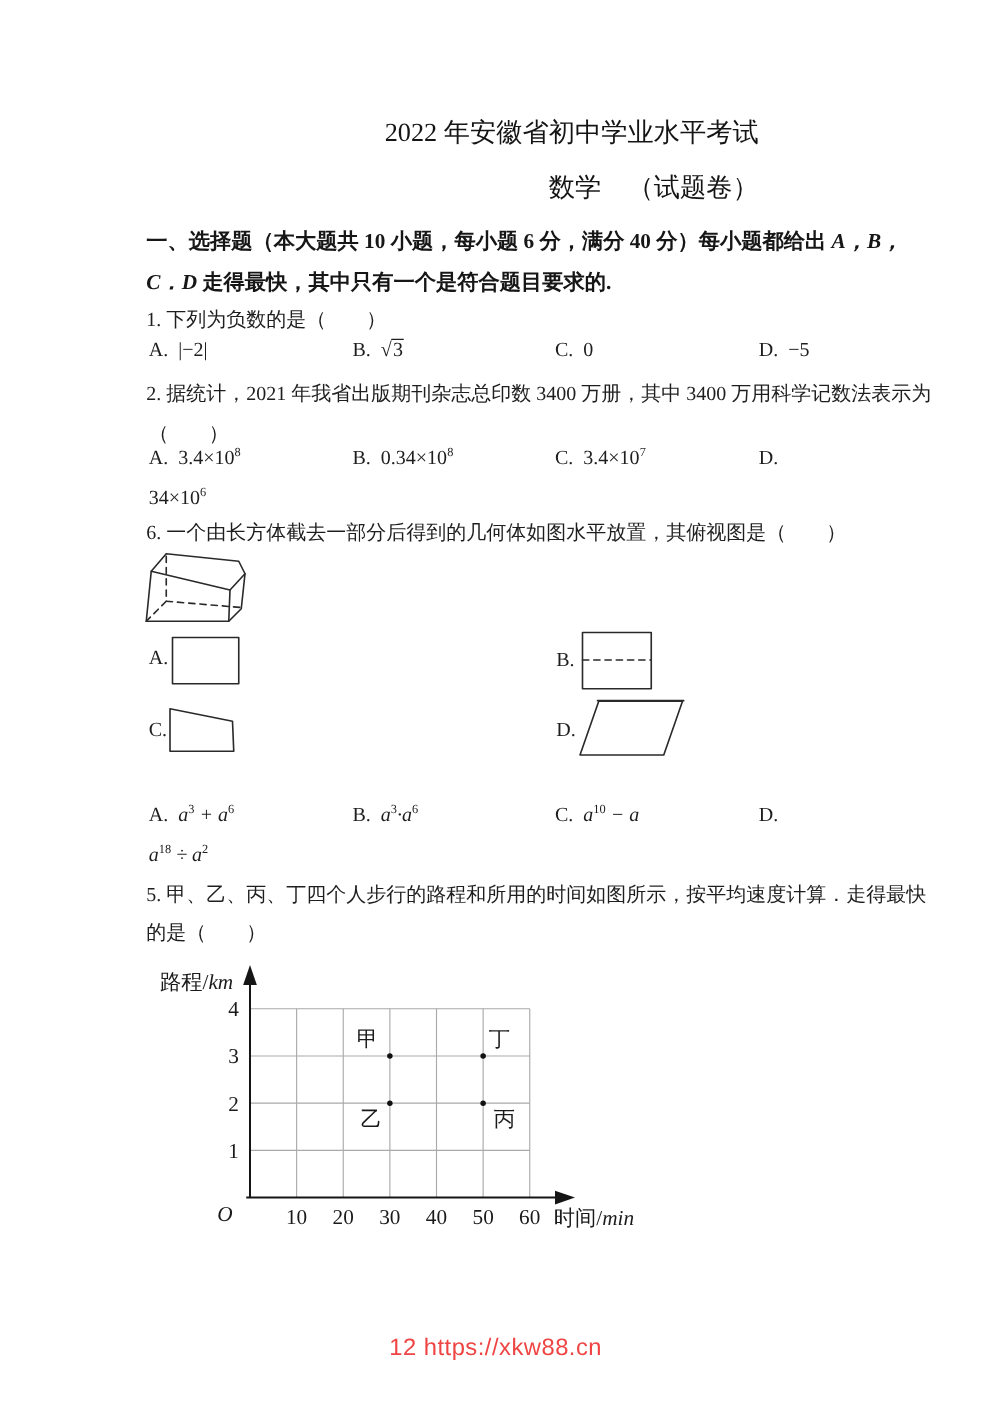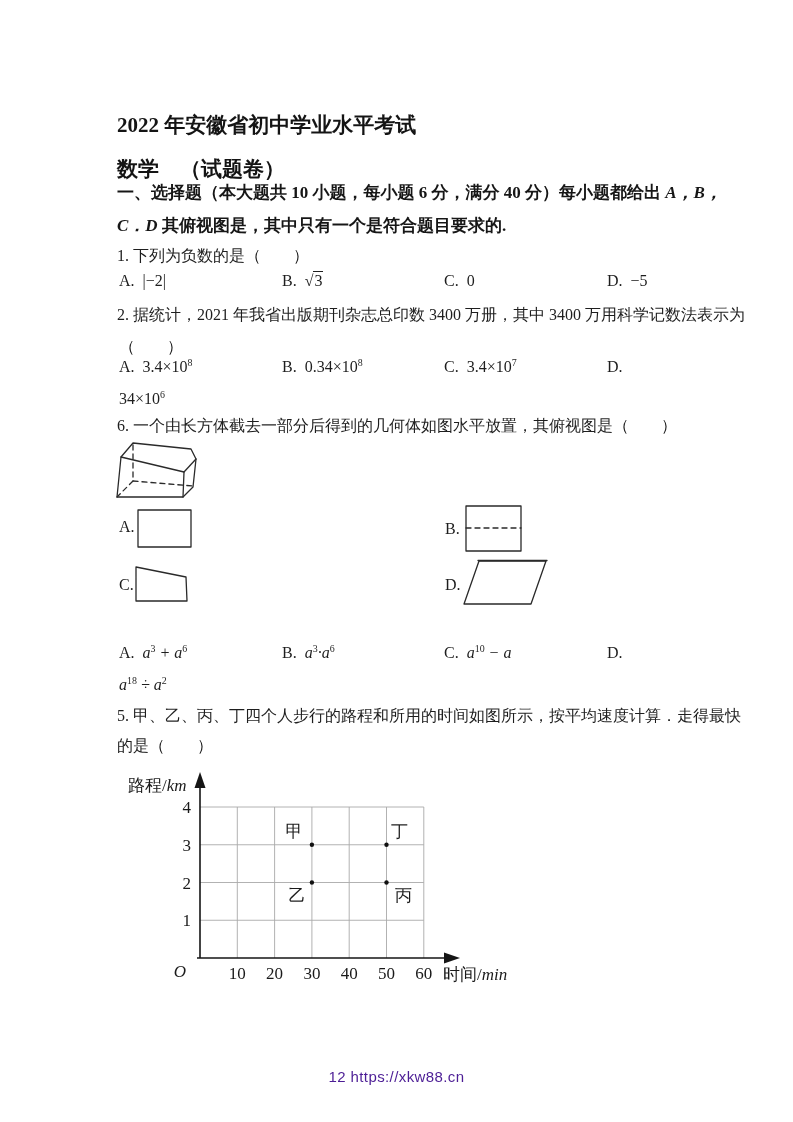--- a/index.html
+++ b/index.html
@@ -3,22 +3,22 @@
 <meta charset="utf-8">
 <style>
   html,body{margin:0;padding:0;}
   body{
     width:793px;height:1122px;background:#ffffff;
     font-family:"Liberation Serif","DejaVu Serif",serif;
     color:#1e1e1e;
   }
   .page{position:relative;width:793px;height:1122px;background:#fff;overflow:hidden;}
   .center-title{
-    position:absolute;left:117px;width:490px;text-align:left;
-    font-weight:bold;font-size:21px;white-space:nowrap;color:#141414;margin-top:19px;
+    position:absolute;left:117px;width:490px;text-align:right;
+    font-weight:normal;font-size:21px;white-space:nowrap;color:#141414;
   }
   .line{position:absolute;white-space:nowrap;font-size:16px;}
   .bold{font-weight:bold;font-size:17px;color:#161616;}
   .optrow{position:absolute;left:0;width:699px;height:26px;}
   .opt{position:absolute;top:0;font-size:16px;white-space:nowrap;}
   .c1{left:119px}.c2{left:282px}.c3{left:444px}.c4{left:607px}
   .okey{margin-right:8px;}
   .math{font-style:italic;}
   .math sup{font-style:normal;}
   sup{font-size:0.62em;line-height:0;vertical-align:super;}
@@ -35,33 +35,33 @@
   .axis{stroke:#151515;stroke-width:1.6;}
   .axisfill{fill:#151515;stroke:none;}
   .tick{font-size:17px;fill:#1a1a1a;}
   .italic{font-style:italic;}
   .axlabel{font-size:17px;fill:#1a1a1a;}
   .pt{fill:#111;stroke:none;}
   .ptlabel{font-size:17px;fill:#1a1a1a;}
   .footer{
     position:absolute;top:1068px;left:0;width:793px;text-align:center;
     font-family:"Liberation Sans","DejaVu Sans",sans-serif;
-    font-size:15px;color:#4c1d95;letter-spacing:0.4px;
+    font-size:19px;color:#ef4444;letter-spacing:0.4px;
   }
 </style>
 </head>
 <body>
 
 <div class="page">
 
   <div class="center-title" style="top:92px">2022 年安徽省初中学业水平考试</div>
   <div class="center-title" style="top:136px">数学　（试题卷）</div>
 
   <div class="line bold" style="top:181px;left:117px"><span>一、选择题（本大题共 10 小题，每小题 6 分，满分 40 分）每小题都给出 </span><span class="math">A，B，</span></div>
-  <div class="line bold" style="top:214px;left:117px"><span class="math">C．D</span><span> 其俯视图是，其中只有一个是符合题目要求的.</span></div>
+  <div class="line bold" style="top:214px;left:117px"><span class="math">C．D</span><span> 走得最快，其中只有一个是符合题目要求的.</span></div>
 
   <div class="line" style="top:246px;left:117px">1. 下列为负数的是（　　）</div>
   <div class="optrow" style="top:272px">
     <span class="opt c1"><span class="okey">A.</span><span>|−2|</span></span>
     <span class="opt c2"><span class="okey">B.</span><span>√<span class="radicand">3</span></span></span>
     <span class="opt c3"><span class="okey">C.</span><span>0</span></span>
     <span class="opt c4"><span class="okey">D.</span><span>−5</span></span>
   </div>
 
   <div class="line" style="top:305px;left:117px">2. 据统计，2021 年我省出版期刊杂志总印数 3400 万册，其中 3400 万用科学记数法表示为</div>

